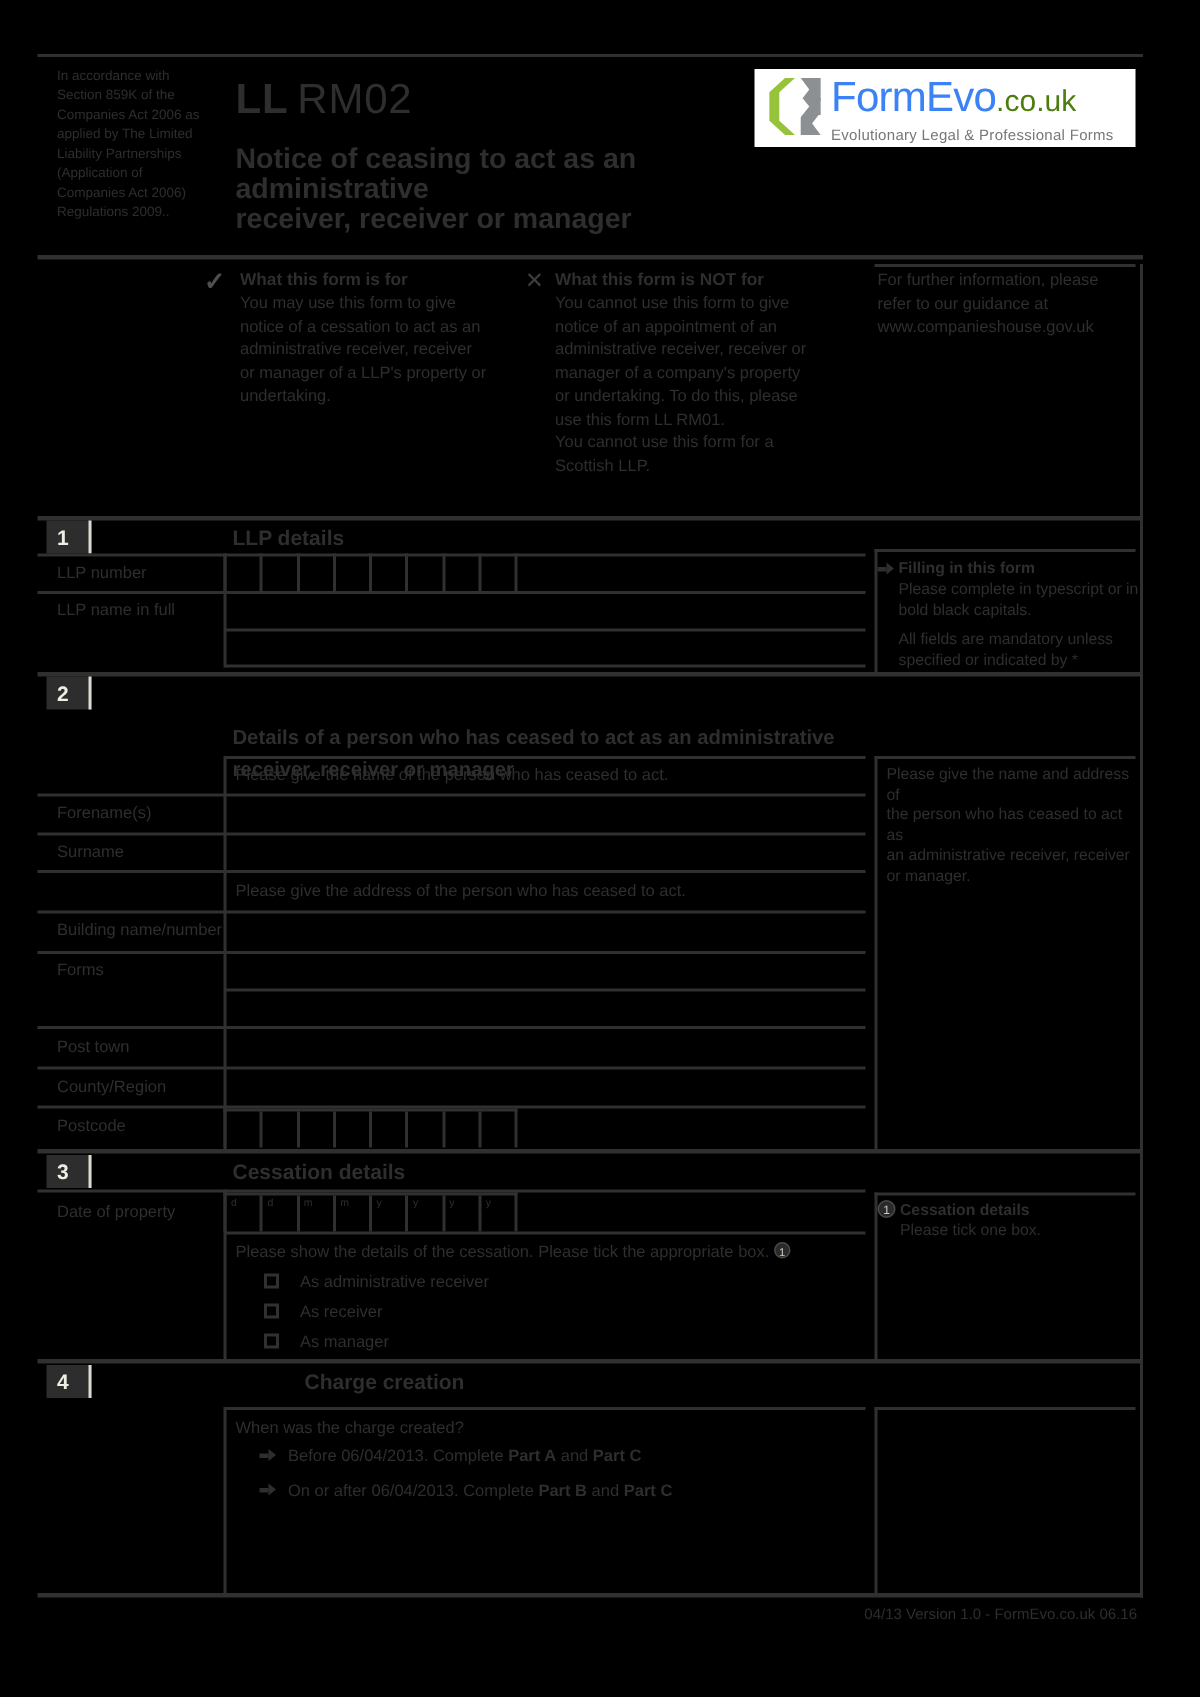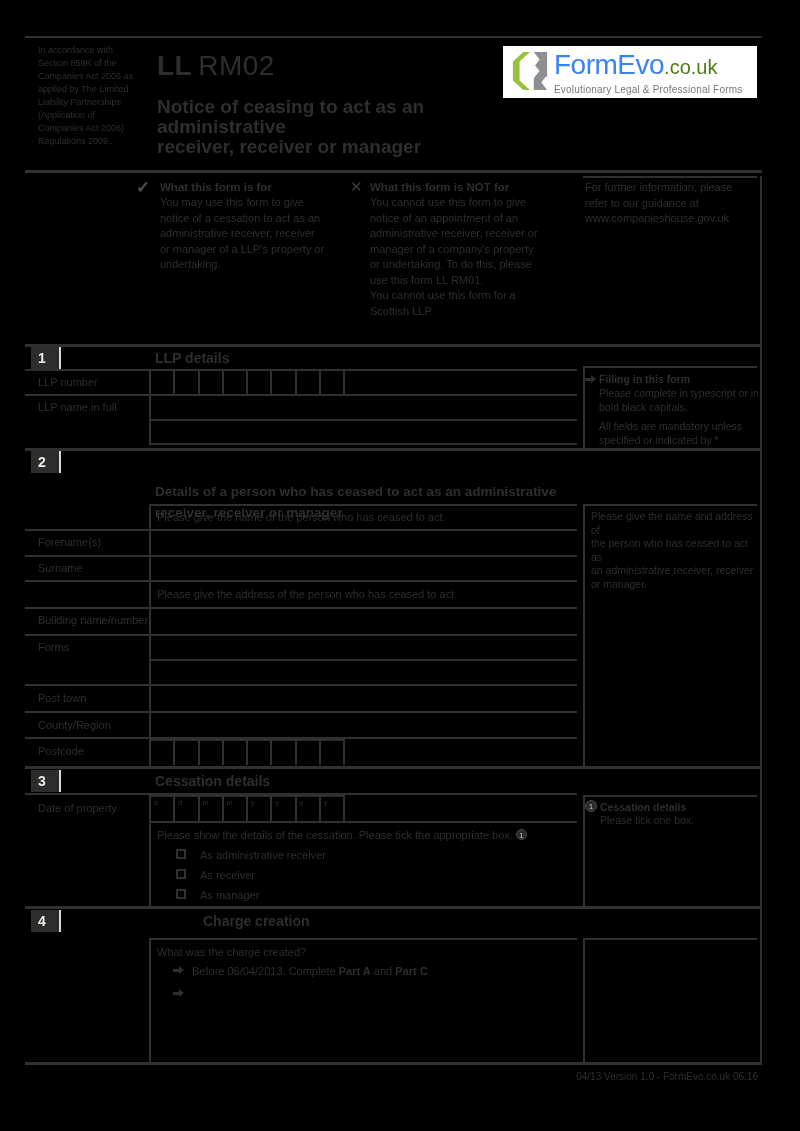--- a/index.html
+++ b/index.html
@@ -259,26 +259,27 @@
   <div class="fnside" style="left:585px;top:800px;">1</div>
   <div class="txt sidehead" style="left:600px;top:801px;width:155px;">Cessation details</div>
   <div class="txt side" style="left:600px;top:814px;width:155px;">Please tick one box.</div>
 
   <div class="bar" style="left:25px;top:906px;width:737px;"></div>
   <div class="numbox" style="left:31px;top:910px;">4</div>
   <div class="txt sectitle" style="left:155px;top:913px;width:300px;margin-left:48px;">Charge creation</div>
 
   <div class="hl" style="left:150px;top:938px;width:427px;"></div>
   <div class="vl" style="left:149px;top:938px;height:126px;"></div>
-  <div class="txt guide" style="left:157px;top:945px;width:400px;">What was the charge created?</div>
+  <div class="txt guide" style="left:157px;top:945px;width:400px;">When was the charge created?</div>
 
   <div class="arrow" style="left:173px;top:966px;"></div>
   <div class="txt guide" style="left:192px;top:964px;width:380px;white-space:normal;"><span>Before 06/04/2013. Complete </span><span class="b">Part A</span><span> and </span><span class="b">Part C</span></div>
 
   <div class="arrow" style="left:173px;top:989px;"></div>
+  <div class="txt guide" style="left:192px;top:987px;width:380px;white-space:normal;"><span>On or after 06/04/2013. Complete </span><span class="b">Part B</span><span> and </span><span class="b">Part C</span></div>
 
   <div class="hl" style="left:583px;top:938px;width:174px;"></div>
   <div class="vl" style="left:583px;top:938px;height:126px;"></div>
 
   <div class="bar" style="left:25px;top:1062px;width:737px;"></div>
   <div class="txt footer" style="left:460px;top:1071px;width:298px;">04/13 Version 1.0 - FormEvo.co.uk 06.16</div>
 
 </div>
 
 </body></html>

